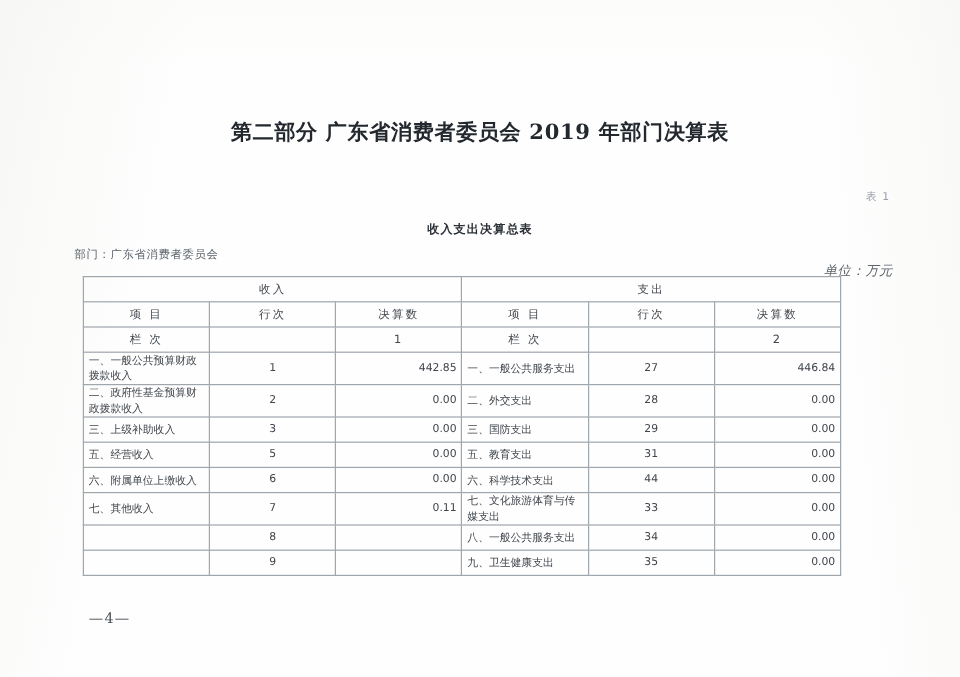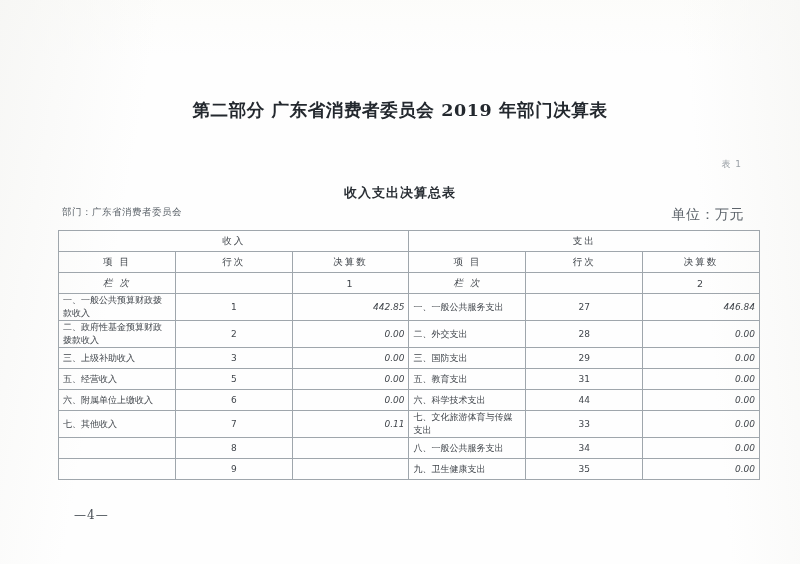--- a/index.html
+++ b/index.html
@@ -54,49 +54,50 @@
   }
 
   .sub-title {
     position: absolute;
     top: 184px;
     left: 0;
     width: 800px;
     text-align: center;
     font-family: "DejaVu Serif", "Liberation Serif", serif;
     font-weight: bold;
-    font-size: 13px;
+    font-size: 10px;
     letter-spacing: 1px;
     color: #2b3036;
   }
 
   .dept-line {
     position: absolute;
     top: 206px;
     left: 62px;
     font-size: 9.5px;
     color: #5d646b;
     letter-spacing: 0.5px;
     text-align: center;
   }
   .unit-line {
     position: absolute;
-    top: 206px;
+    top: 218px;
     right: 56px;
-    font-size: 14px;
+    font-size: 11px;
     color: #5d646b;
     letter-spacing: 0.5px;
+    font-style: italic;
   }
 
   
   .grid {
     position: absolute;
     top: 230px;
-    left: 58px;
-    width: 702px;
+    left: 69px;
+    width: 632px;
     border-collapse: collapse;
     table-layout: fixed;
     font-size: 9px;
     color: #41464c;
   }
   .grid td, .grid th {
     border: 1px solid #9fa6ac;
     height: 20px;
     padding: 0 4px;
     font-weight: normal;
@@ -112,26 +113,26 @@
     letter-spacing: 5px;
     font-size: 10px;
   }
   .col-item   { width: 168px; text-align: left;  padding-left: 8px; }
   .col-line   { width: 39px;  text-align: center; }
   .col-value  { width: 122px; text-align: right; padding-right: 8px; }
   .col-item-r { width: 144px; text-align: left;  padding-left: 8px; }
   .col-line-r { width: 71px;  text-align: center; }
   .col-value-r{ width: 142px; text-align: right; padding-right: 8px; }
 
-  .lane-label { text-align: center; letter-spacing: 4px; font-style: italic; }
+  .lane-label { text-align: center; letter-spacing: 4px; }
   .lane-num   { text-align: center; }
 
   .row-item   { text-align: left; }
   .row-num    { text-align: center; }
-  .row-val    { text-align: right; font-style: italic; }
+  .row-val    { text-align: right; }
 
   .page-no {
     position: absolute;
     top: 508px;
     left: 74px;
     font-size: 12px;
     color: #4a5057;
     letter-spacing: 1px;
     font-family: "DejaVu Serif", "Liberation Serif", serif;
   }

